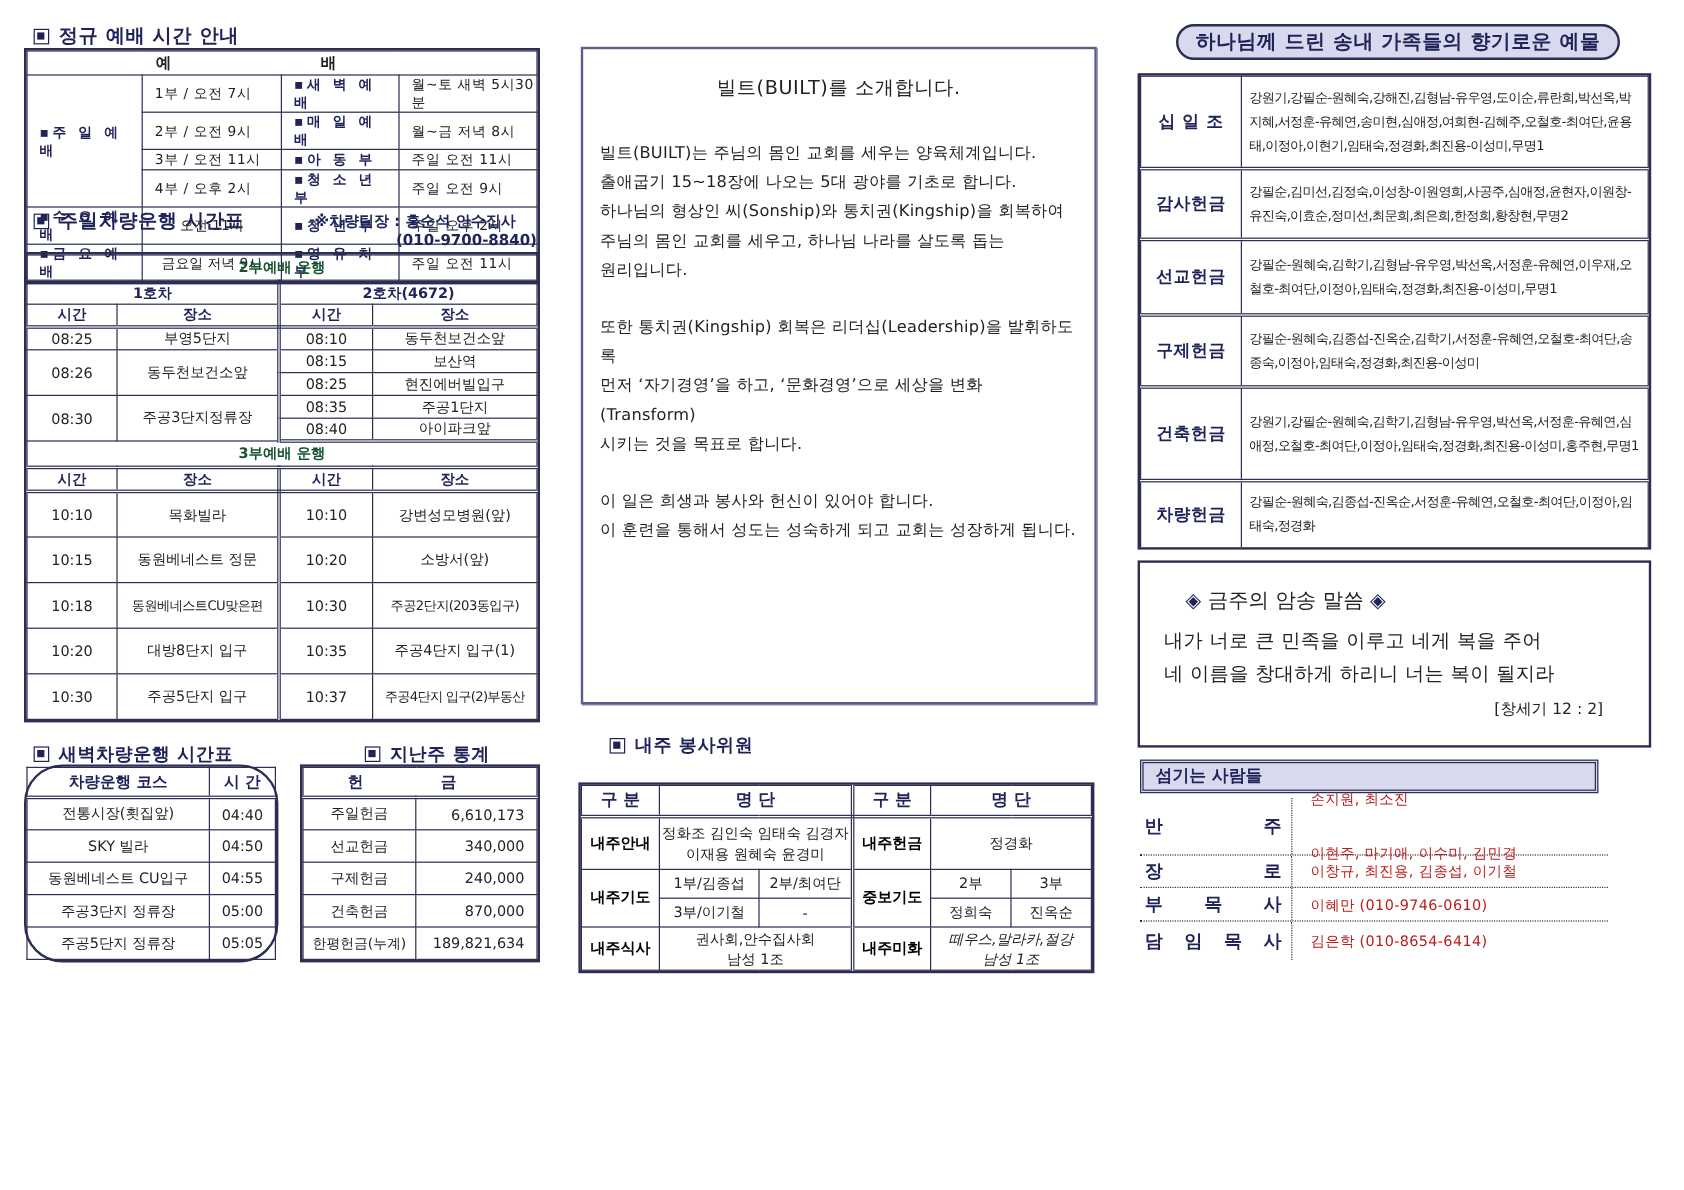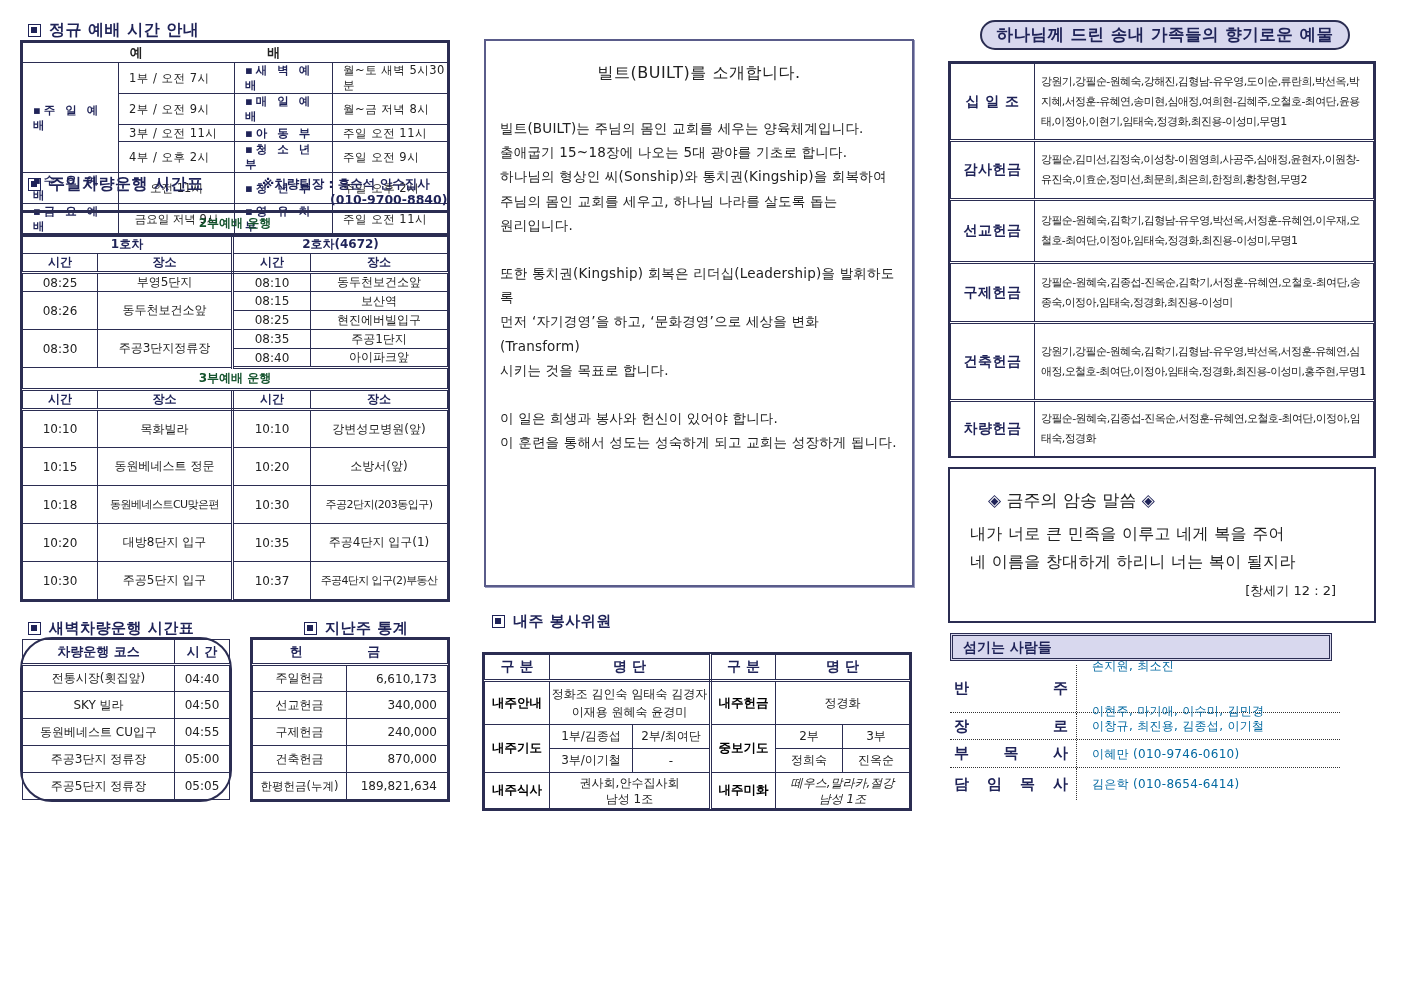--- a/index.html
+++ b/index.html
@@ -62,21 +62,21 @@
   #verse .vtitle { font-size: 17px; margin-left: 18px; margin-bottom: 8px; color: #222; }
   #verse .diamond { color: #1f2358; }
   #verse .vline { font-size: 16px; line-height: 28px; color: #222; letter-spacing: 0.3px; }
   #verse .vref { text-align: right; font-size: 13px; margin-top: 6px; padding-right: 18px; color: #222; }
 
   #servers-title { left: 950px; top: 633px; width: 382px; height: 28px; border: 3px double #2b2d52; background: #d8d8ee; font-weight: bold; font-size: 14px; padding-left: 10px; line-height: 22px; color: #1f2358; }
   #servers { left: 950px; top: 665px; width: 390px; }
   .srow { display: flex; border-bottom: 1px dotted #333; }
   .srow:last-child { border-bottom: none; }
   .srole { width: 127px; font-weight: bold; font-size: 15px; color: #1f2358; display: flex; align-items: center; justify-content: space-between; padding: 0 8px 0 4px; border-right: 1px dotted #333; }
-  .snames { padding-left: 15px; font-size: 12px; line-height: 20px; display: flex; flex-direction: column; justify-content: center; color: #0369a1; letter-spacing: 0.3px; gap: 25px; }
+  .snames { padding-left: 15px; font-size: 12px; line-height: 20px; display: flex; flex-direction: column; justify-content: center; color: #b91c1c; letter-spacing: 0.3px; gap: 25px; }
 </style>
 </head>
 <body>
 
 <div class="sec-title" style="left:28px;top:20px;font-size:16px;">
   <span class="sec-icon"></span>
   <span>정규 예배 시간 안내</span>
 </div>
 
 <div class="box" id="worship">
@@ -310,21 +310,21 @@
 하나님의 형상인 씨(Sonship)와 통치권(Kingship)을 회복하여
 주님의 몸인 교회를 세우고, 하나님 나라를 살도록 돕는
 원리입니다.</p>
   <p>또한 통치권(Kingship) 회복은 리더십(Leadership)을 발휘하도록
 먼저 ‘자기경영’을 하고, ‘문화경영’으로 세상을 변화(Transform)
 시키는 것을 목표로 합니다.</p>
   <p>이 일은 희생과 봉사와 헌신이 있어야 합니다.
 이 훈련을 통해서 성도는 성숙하게 되고 교회는 성장하게 됩니다.</p>
 </div>
 
-<div class="sec-title" style="left:492px;top:612px;">
+<div class="sec-title" style="left:508px;top:612px;">
   <span class="sec-icon"></span>
   <span>내주 봉사위원</span>
 </div>
 <div class="box" id="volunteer">
   <table>
     <colgroup>
         <col style="width:65px">
         <col style="width:83px">
         <col style="width:78px">
         <col style="width:65px">

